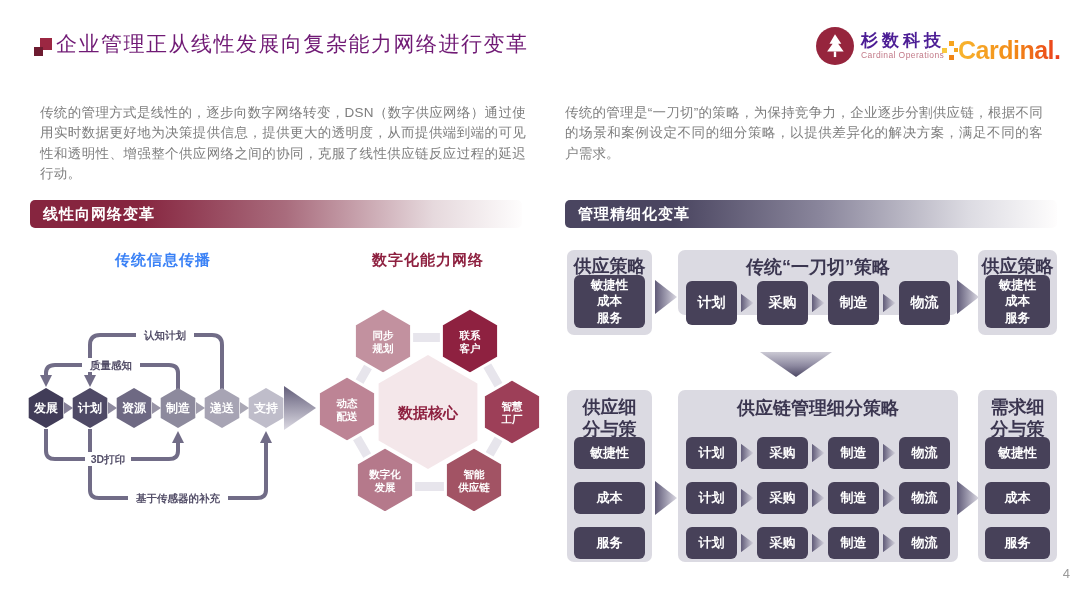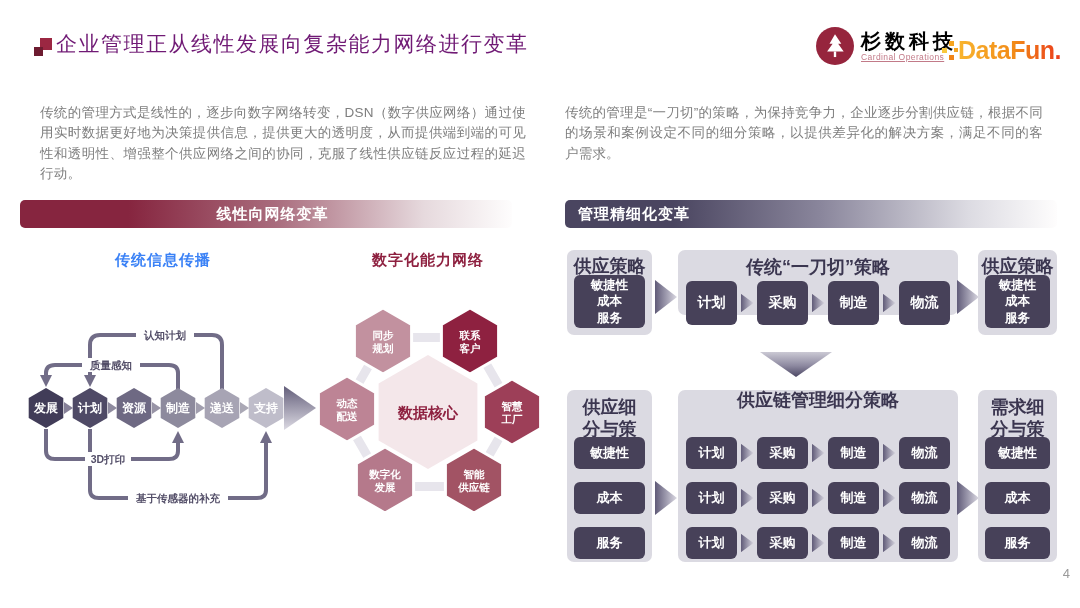--- a/index.html
+++ b/index.html
@@ -8,37 +8,37 @@
     font-family:"Liberation Sans","DejaVu Sans",sans-serif;overflow:hidden;
   }
   .abs{position:absolute;}
   
   .slide-title{left:56px;top:30px;font-size:21px;color:#701a75;letter-spacing:1.5px;}
   .bullet{left:34px;top:38px;width:20px;height:20px;}
   .bullet .b1{position:absolute;left:6px;top:0;width:12px;height:12px;background:#9b2742;}
   .bullet .b2{position:absolute;left:0;top:9px;width:9px;height:9px;background:#6d1b30;}
   .cardinal{left:816px;top:27px;display:flex;align-items:center;gap:7px;}
   .cardinal .disc{width:38px;height:38px;border-radius:50%;background:#96253d;display:flex;align-items:center;justify-content:center;}
-  .cardinal .cname{font-size:20px;font-weight:bold;color:#000000;letter-spacing:4px;line-height:1.1;}
-  .cardinal .csub{font-size:8.5px;color:#c27a88;letter-spacing:0.4px;text-decoration:underline;}
+  .cardinal .cname{font-size:17px;font-weight:bold;color:#4c1d95;letter-spacing:4px;line-height:1.1;}
+  .cardinal .csub{font-size:8.5px;color:#c27a88;letter-spacing:0.4px;}
   .datafun{left:942px;top:36px;display:flex;align-items:center;}
   .df-dots{position:relative;width:16px;height:26px;}
   .df-dots i{position:absolute;display:block;}
   .df-text{font-size:25px;font-weight:800;letter-spacing:-0.5px;
     background:linear-gradient(90deg,#f8b52e 0%,#f28a17 55%,#ea3b1c 100%);
     -webkit-background-clip:text;background-clip:text;color:transparent;}
   
   .para{font-size:13.5px;color:#7e7e7e;line-height:1.5;text-align:justify;letter-spacing:0.2px;}
   .para-left{left:40px;top:103px;width:486px;}
   .para-right{left:565px;top:103px;width:478px;}
   
   .banner{height:28px;border-radius:5px;color:#fff;font-size:15px;font-weight:bold;
     line-height:28px;padding-left:13px;box-sizing:border-box;letter-spacing:1px;}
-  .banner-left{left:20px;top:200px;width:492px;
-    background:linear-gradient(90deg,#86253f 0%,#86253f 22%,#a96c7d 52%,#e6d9dd 82%,#fefdfd 100%);text-align:center;}
+  .banner-left{left:30px;top:200px;width:492px;
+    background:linear-gradient(90deg,#86253f 0%,#86253f 22%,#a96c7d 52%,#e6d9dd 82%,#fefdfd 100%);}
   .banner-right{left:565px;top:200px;width:492px;
     background:linear-gradient(90deg,#4a4560 0%,#4a4560 22%,#8a869c 52%,#dcdbe2 82%,#fefdfd 100%);}
   
   .diagram-title{width:150px;text-align:center;font-size:15px;font-weight:bold;letter-spacing:1px;}
   .flow-title{left:88px;top:251px;color:#3b82f6;}
   .net-title{left:353px;top:251px;color:#8e2140;}
   
   .panel{position:absolute;background:#dbdae2;border-radius:7px;}
   .panel-h{font-size:18px;font-weight:bold;color:#3b3650;text-align:center;line-height:1.2;}
   .dark-box{background:#474159;border-radius:6px;color:#fff;display:flex;align-items:center;justify-content:center;font-weight:600;}
@@ -79,21 +79,21 @@
   </div>
 </div>
 
 <div class="abs datafun">
   <span class="df-dots">
     <i style="left:0;top:10px;width:5px;height:5px;background:#f9c73c"></i>
     <i style="left:7px;top:3px;width:5px;height:5px;background:#f6a41f"></i>
     <i style="left:7px;top:17px;width:5px;height:5px;background:#f08418"></i>
     <i style="left:12px;top:10px;width:4px;height:4px;background:#f6a41f"></i>
   </span>
-  <span class="df-text">DataFun.</span>
+  <span class="df-text">Cardinal.</span>
 </div>
 
 <div class="abs para para-left">传统的管理方式是线性的，逐步向数字网络转变，DSN（数字供应网络）通过使用实时数据更好地为决策提供信息，提供更大的透明度，从而提供端到端的可见性和透明性、增强整个供应网络之间的协同，克服了线性供应链反应过程的延迟行动。</div>
 <div class="abs para para-right">传统的管理是“一刀切”的策略，为保持竞争力，企业逐步分割供应链，根据不同的场景和案例设定不同的细分策略，以提供差异化的解决方案，满足不同的客户需求。</div>
 
 <div class="abs banner banner-left">线性向网络变革</div>
 <div class="abs banner banner-right">管理精细化变革</div>
 
 <div class="abs diagram-title flow-title">传统信息传播</div>
 <div class="abs diagram-title net-title">数字化能力网络</div>
@@ -216,21 +216,21 @@
 
 <div class="abs" style="left:565px;top:390px;width:492px;height:172px">
   <div class="panel" style="left:2px;top:0;width:85px;height:172px">
     <div class="panel-h" style="margin:7px 12px 0">供应细分与策略</div>
     <div class="dark-box attr-box" style="top:47px">敏捷性</div>
     <div class="dark-box attr-box" style="top:92px">成本</div>
     <div class="dark-box attr-box" style="top:137px">服务</div>
   </div>
   <div class="chev chev-lg" style="left:90px;top:91px"></div>
   <div class="panel" style="left:113px;top:0;width:280px;height:172px">
-    <div class="panel-h" style="">供应链管理细分策略</div>
+    <div class="panel-h" style="margin-top:8px">供应链管理细分策略</div>
     <div class="flow-row" style="top:47px">
       <div class="dark-box step-box-sm">计划</div>
       <div class="chev chev-sm"></div>
       <div class="dark-box step-box-sm">采购</div>
       <div class="chev chev-sm"></div>
       <div class="dark-box step-box-sm">制造</div>
       <div class="chev chev-sm"></div>
       <div class="dark-box step-box-sm">物流</div>
     </div>
     <div class="flow-row" style="top:92px">

